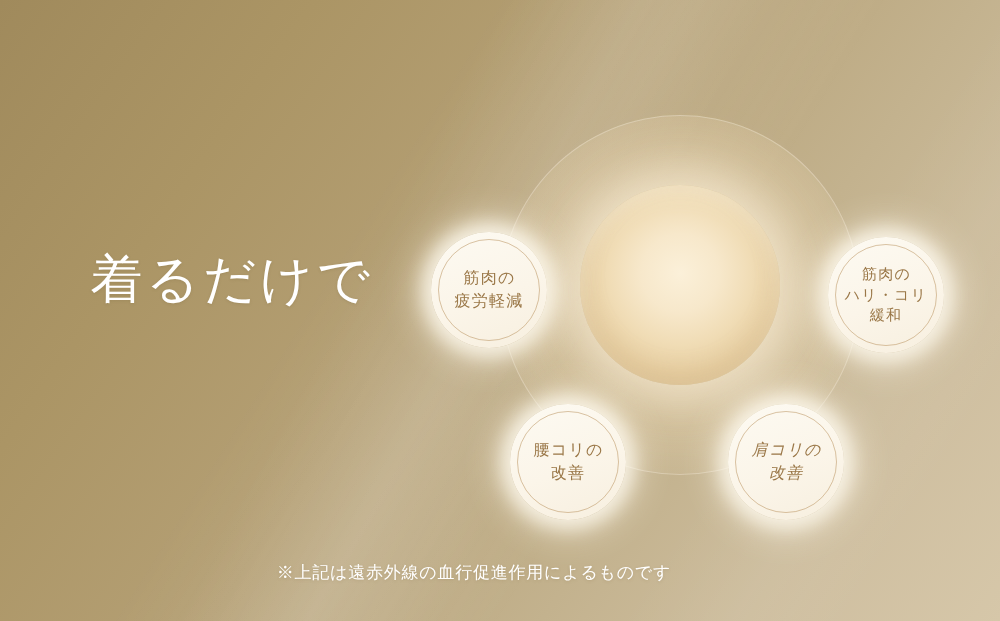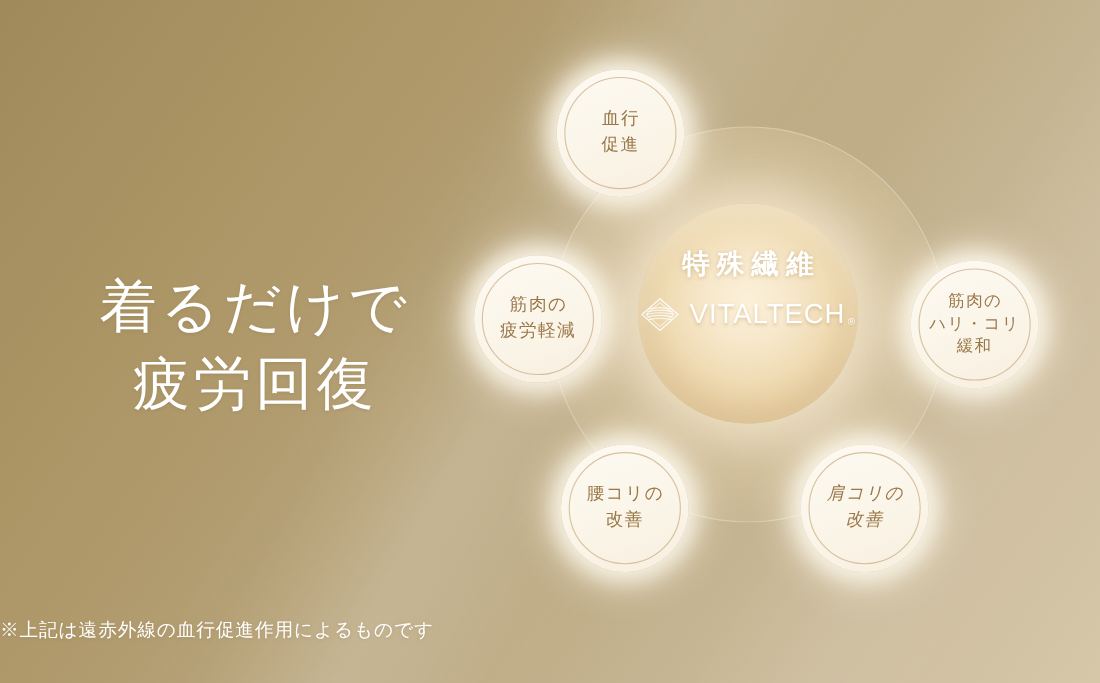--- a/index.html
+++ b/index.html
@@ -173,69 +173,45 @@
   .b-mid-left     { left:431px; top:232px; }
   .b-mid-right    { left:828px; top:237px; }
   .b-bot-left     { left:510px; top:404px; }
   .b-bot-right    { left:728px; top:404px;font-style:italic; }
 
   
   .footnote {
     position:absolute;
     left:0; top:561px;
     width:948px;
+    text-align:center;
     color:#ffffff;
     font-family:"Liberation Serif", serif;
     font-size:17px;
     letter-spacing:0.045em;
     text-shadow:0 1px 3px rgba(140,115,70,0.25);
   }
 </style>
 </head>
 <body>
 
 <div class="stage">
 
   <div class="sheen"></div>
 
   <div class="headline">
     <span>着るだけで</span>
-    <span class="l2">疲労回復</span>
   </div>
 
   <div class="orb-wrap">
     <div class="orb-outer"></div>
     <div class="orb-inner"></div>
 
-    <div class="orb-text">
-      <div class="orb-title">特殊繊維</div>
-      <div class="logo-row">
-        <span>
-          <svg class="logo-mark" viewBox="0 0 36 32" fill="none" stroke="#ffffff" stroke-width="1.05" stroke-linecap="round">
-            <path d="M18 1.6 L34.4 16 L18 30.4 L1.6 16 Z" opacity="0.95"></path>
-            <path d="M18 5.2 L30.8 16 L18 26.8 L5.2 16 Z" opacity="0.55"></path>
-            <path d="M7.6 11.2 C13 9.2 23 9.2 28.4 11.2" opacity="0.8"></path>
-            <path d="M6.4 13.6 C12.4 11.4 23.6 11.4 29.6 13.6" opacity="0.8"></path>
-            <path d="M5.8 16 C12 13.8 24 13.8 30.2 16" opacity="0.8"></path>
-            <path d="M6.4 18.4 C12.4 16.2 23.6 16.2 29.6 18.4" opacity="0.8"></path>
-            <path d="M7.6 20.8 C13 18.8 23 18.8 28.4 20.8" opacity="0.8"></path>
-          </svg>
-        </span>
-        <span class="logo-word">
-          <span>VITALTECH</span>
-          <span class="logo-reg">®</span>
-        </span>
-      </div>
-    </div>
-  </div>
-
-  <div class="bubble b-top-left">
-    <div class="bubble-label">血行
-促進</div>
-  </div>
+  </div>
+
 
 
   <div class="bubble b-mid-left">
     <div class="bubble-label">筋肉の
 疲労軽減</div>
   </div>
 
   <div class="bubble b-mid-right three">
     <div class="bubble-label">筋肉の
 ハリ・コリ

